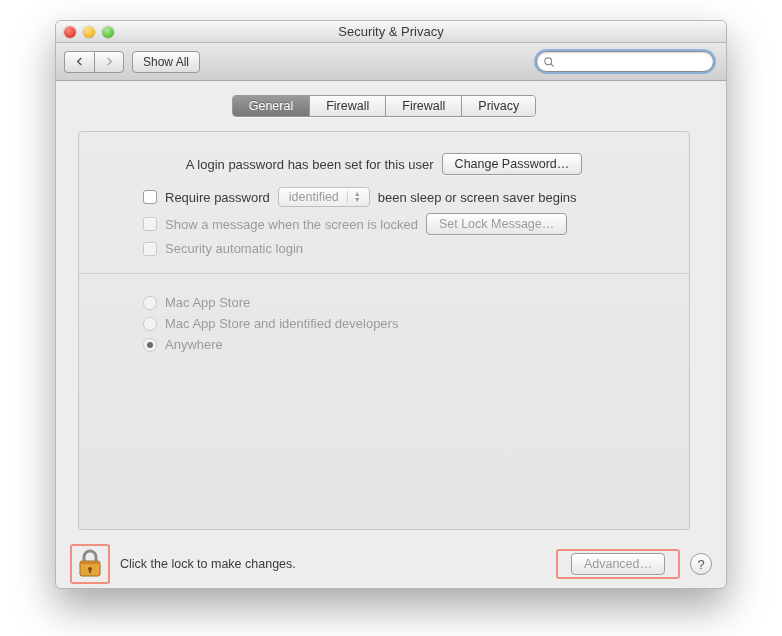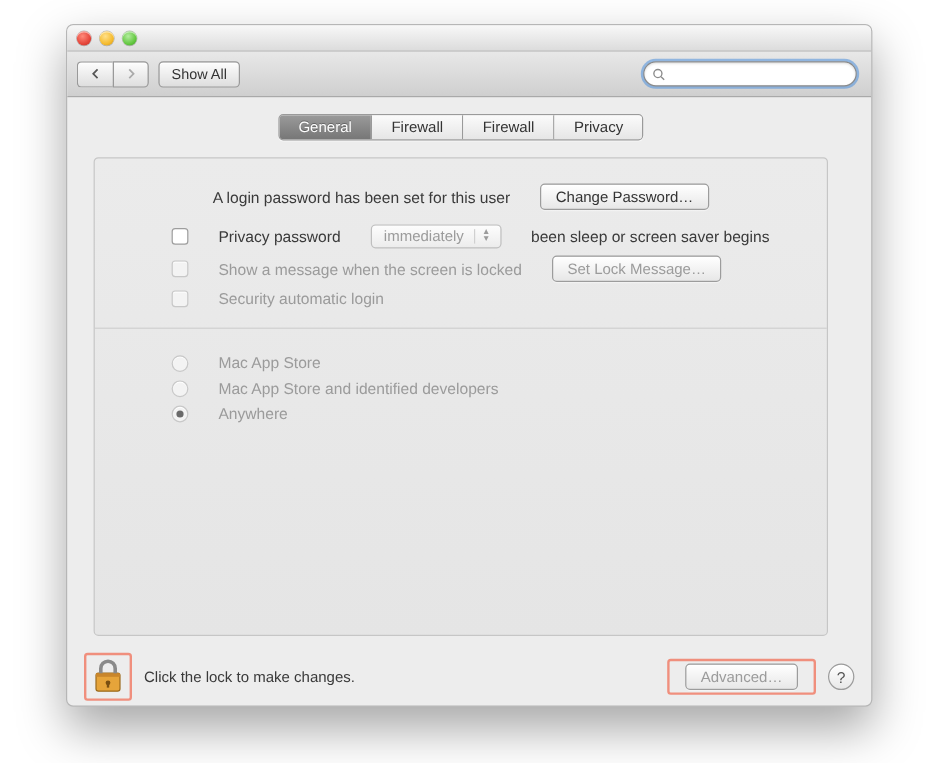--- a/index.html
+++ b/index.html
@@ -97,21 +97,21 @@
 
   .pane {
     margin-top:14px;
     border:1px solid #c6c6c6;
     border-radius:4px;
     background:linear-gradient(to bottom, #ebebeb, #e5e5e5);
     flex:1;
     padding:18px 18px 12px 18px;
     display:flex; flex-direction:column;
   }
-  .row { display:flex; align-items:center; gap:25px; margin:3px 0;}
+  .row { display:flex; align-items:center; gap:8px; margin:3px 0;}
   .centered{justify-content:center;}
   .indent1{margin-left:46px;}
   .indent2{margin-left:46px;}
   .label{color:#3a3a3a;}
   .disabled{color:#9b9b9b;}
   .btn {
     height:22px; padding:0 12px;
     background: linear-gradient(to bottom, #ffffff, #e7e7e7);
     border:1px solid #9c9c9c; border-radius:4px;
     font-size:12.5px; color:#333;
@@ -160,20 +160,21 @@
 <body>
 
 <div class="window">
 
   <div class="titlebar">
     <div class="traffic">
       <div class="dot red"></div>
       <div class="dot yel"></div>
       <div class="dot grn"></div>
     </div>
+    <div class="title">Security &amp; Privacy</div>
   </div>
 
   <div class="toolbar">
     <div class="navpair">
       <div class="tb-btn">
         <span>
           <svg width="9" height="9" viewBox="0 0 10 10">
               <path d="M7 1 L3 5 L7 9" fill="none" stroke="#555" stroke-width="1.6"></path>
             </svg>
         </span>
@@ -218,23 +219,23 @@
         <span class="label">A login password has been set for this user</span>
         <div class="btn">
           <span>Change Password…</span>
         </div>
       </div>
 
       <div style="height:6px"></div>
 
       <div class="row indent1">
         <div class="cb"></div>
-        <span class="label">Privacy password</span>
+        <span class="label">Require password</span>
         <div class="popup">
-          <span>immediately</span>
+          <span>identified</span>
           <span class="stepper">▲<br>▼</span>
         </div>
         <span class="label">been sleep or screen saver begins</span>
       </div>
 
       <div class="row indent1">
         <div class="cb disabled"></div>
         <span class="disabled">Show a message when the screen is locked</span>
         <div class="btn dim">
           <span>Set Lock Message…</span>

